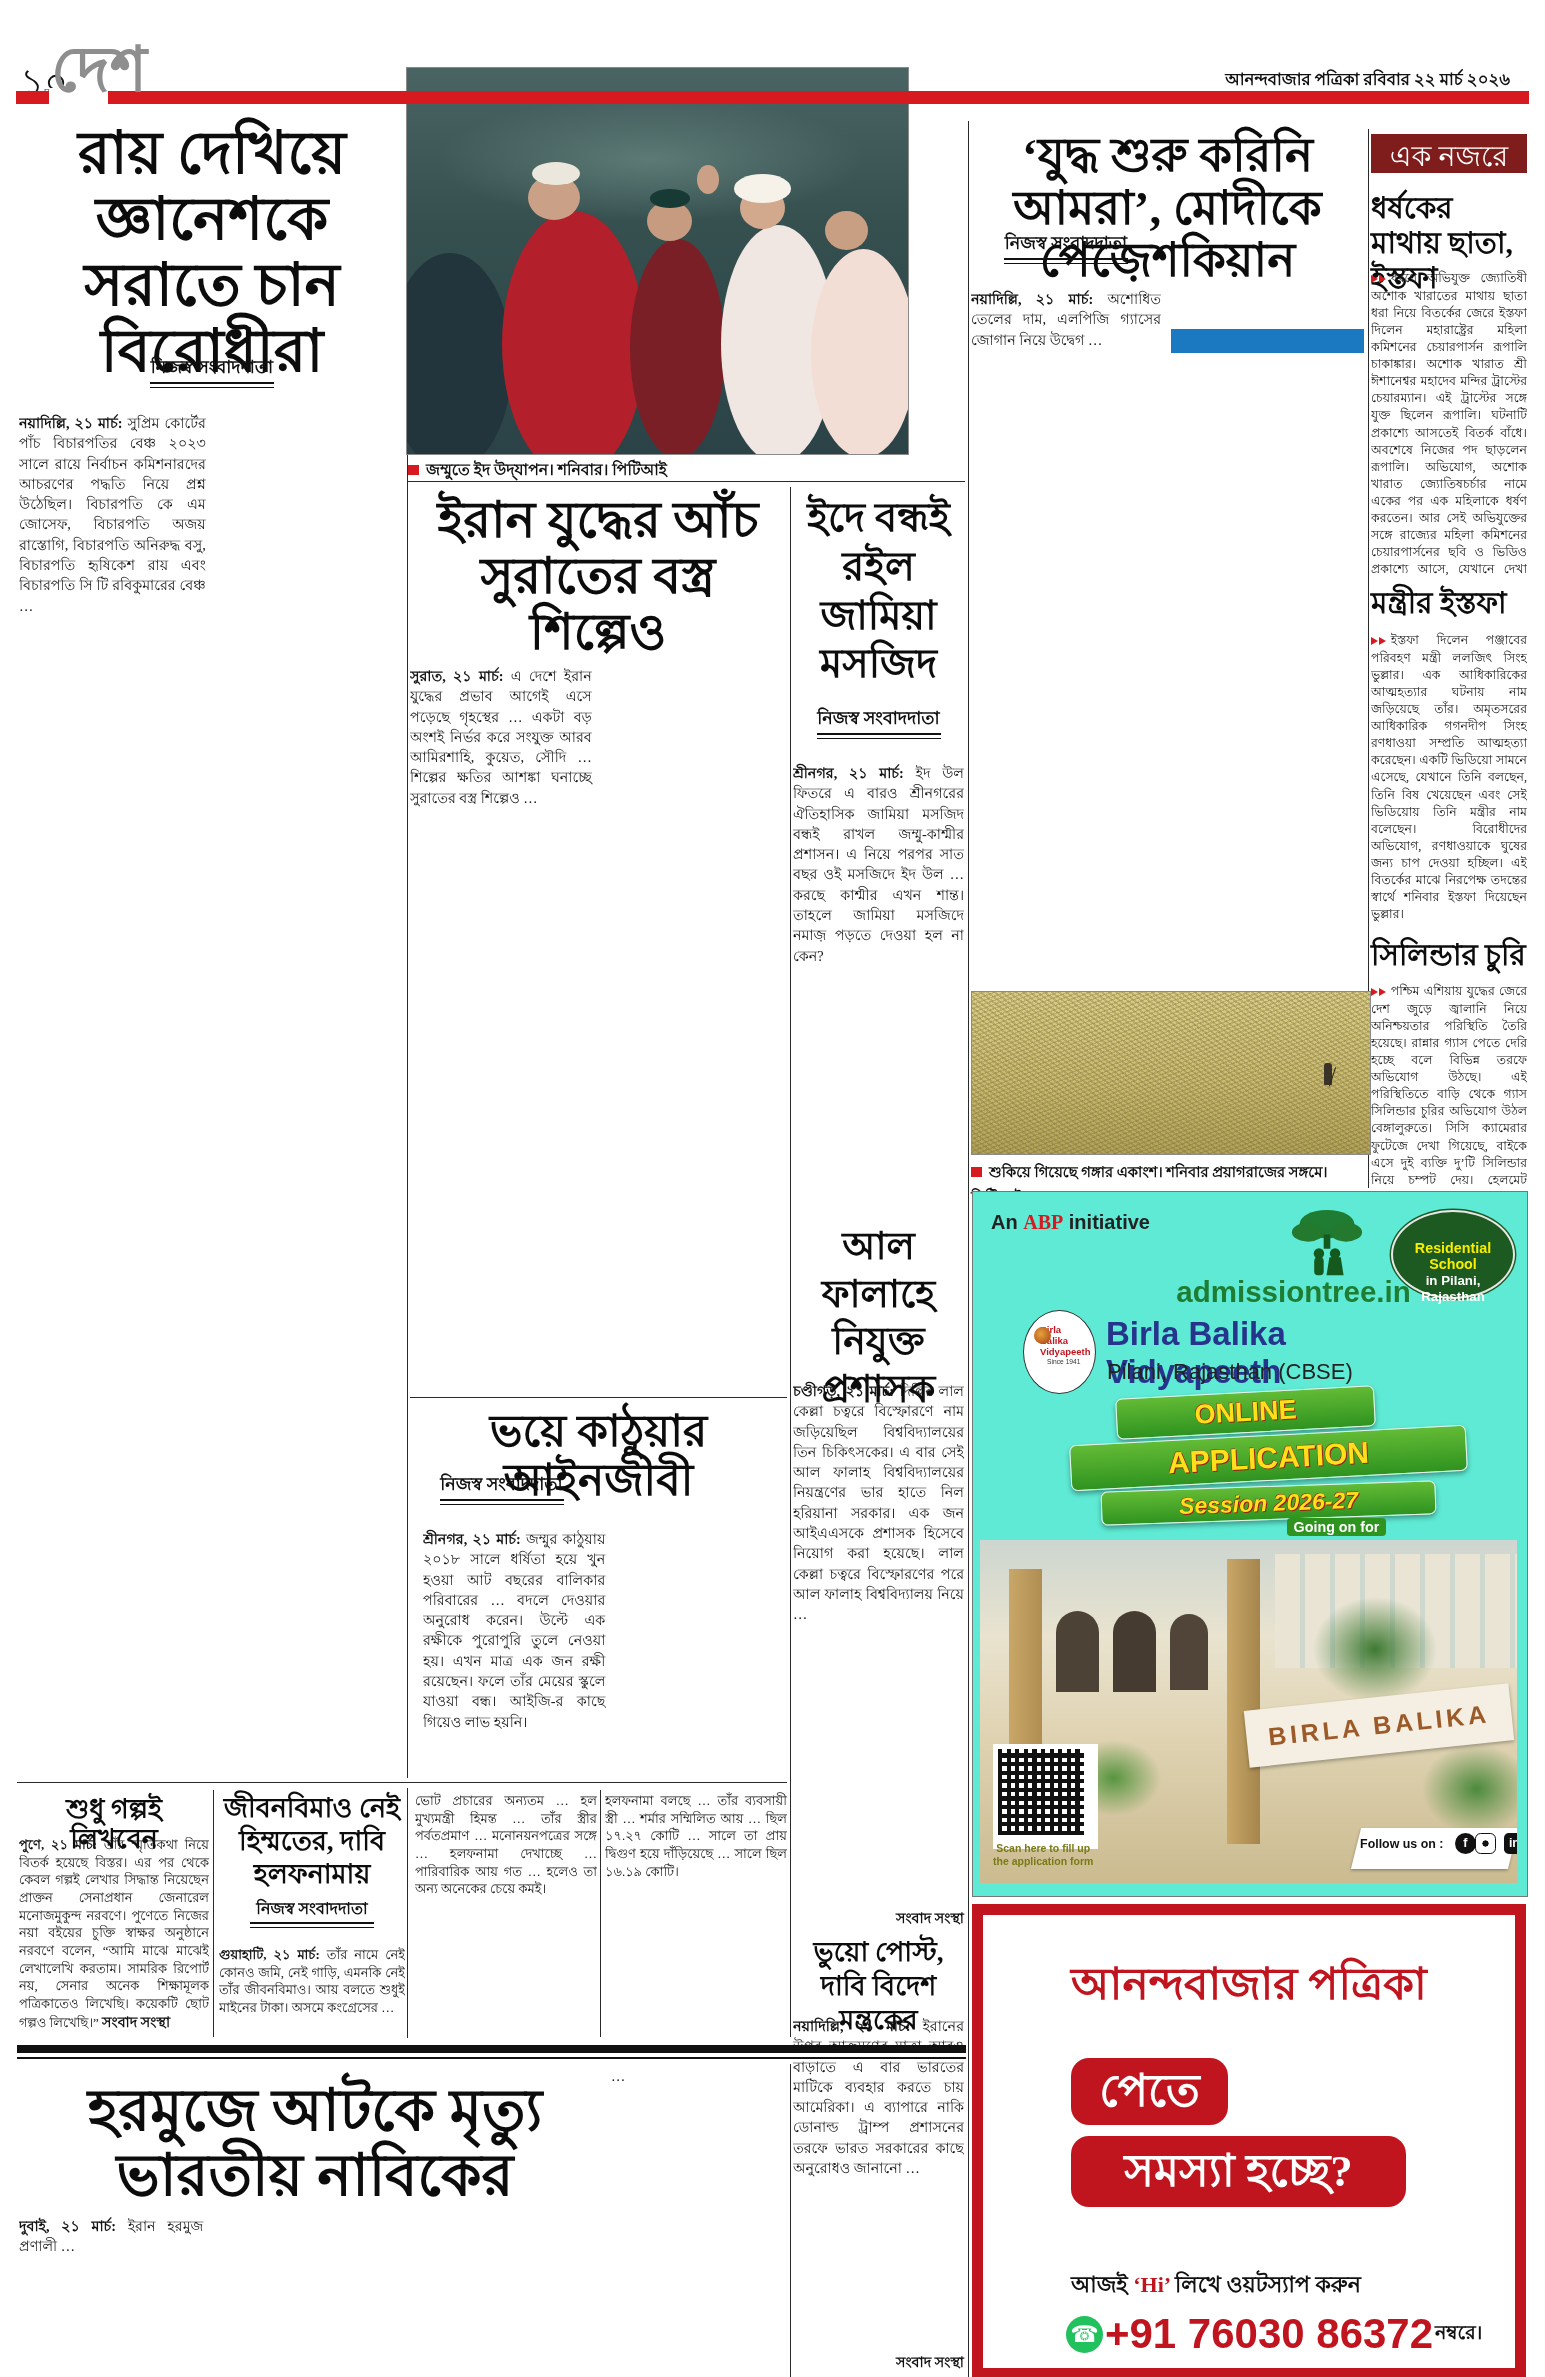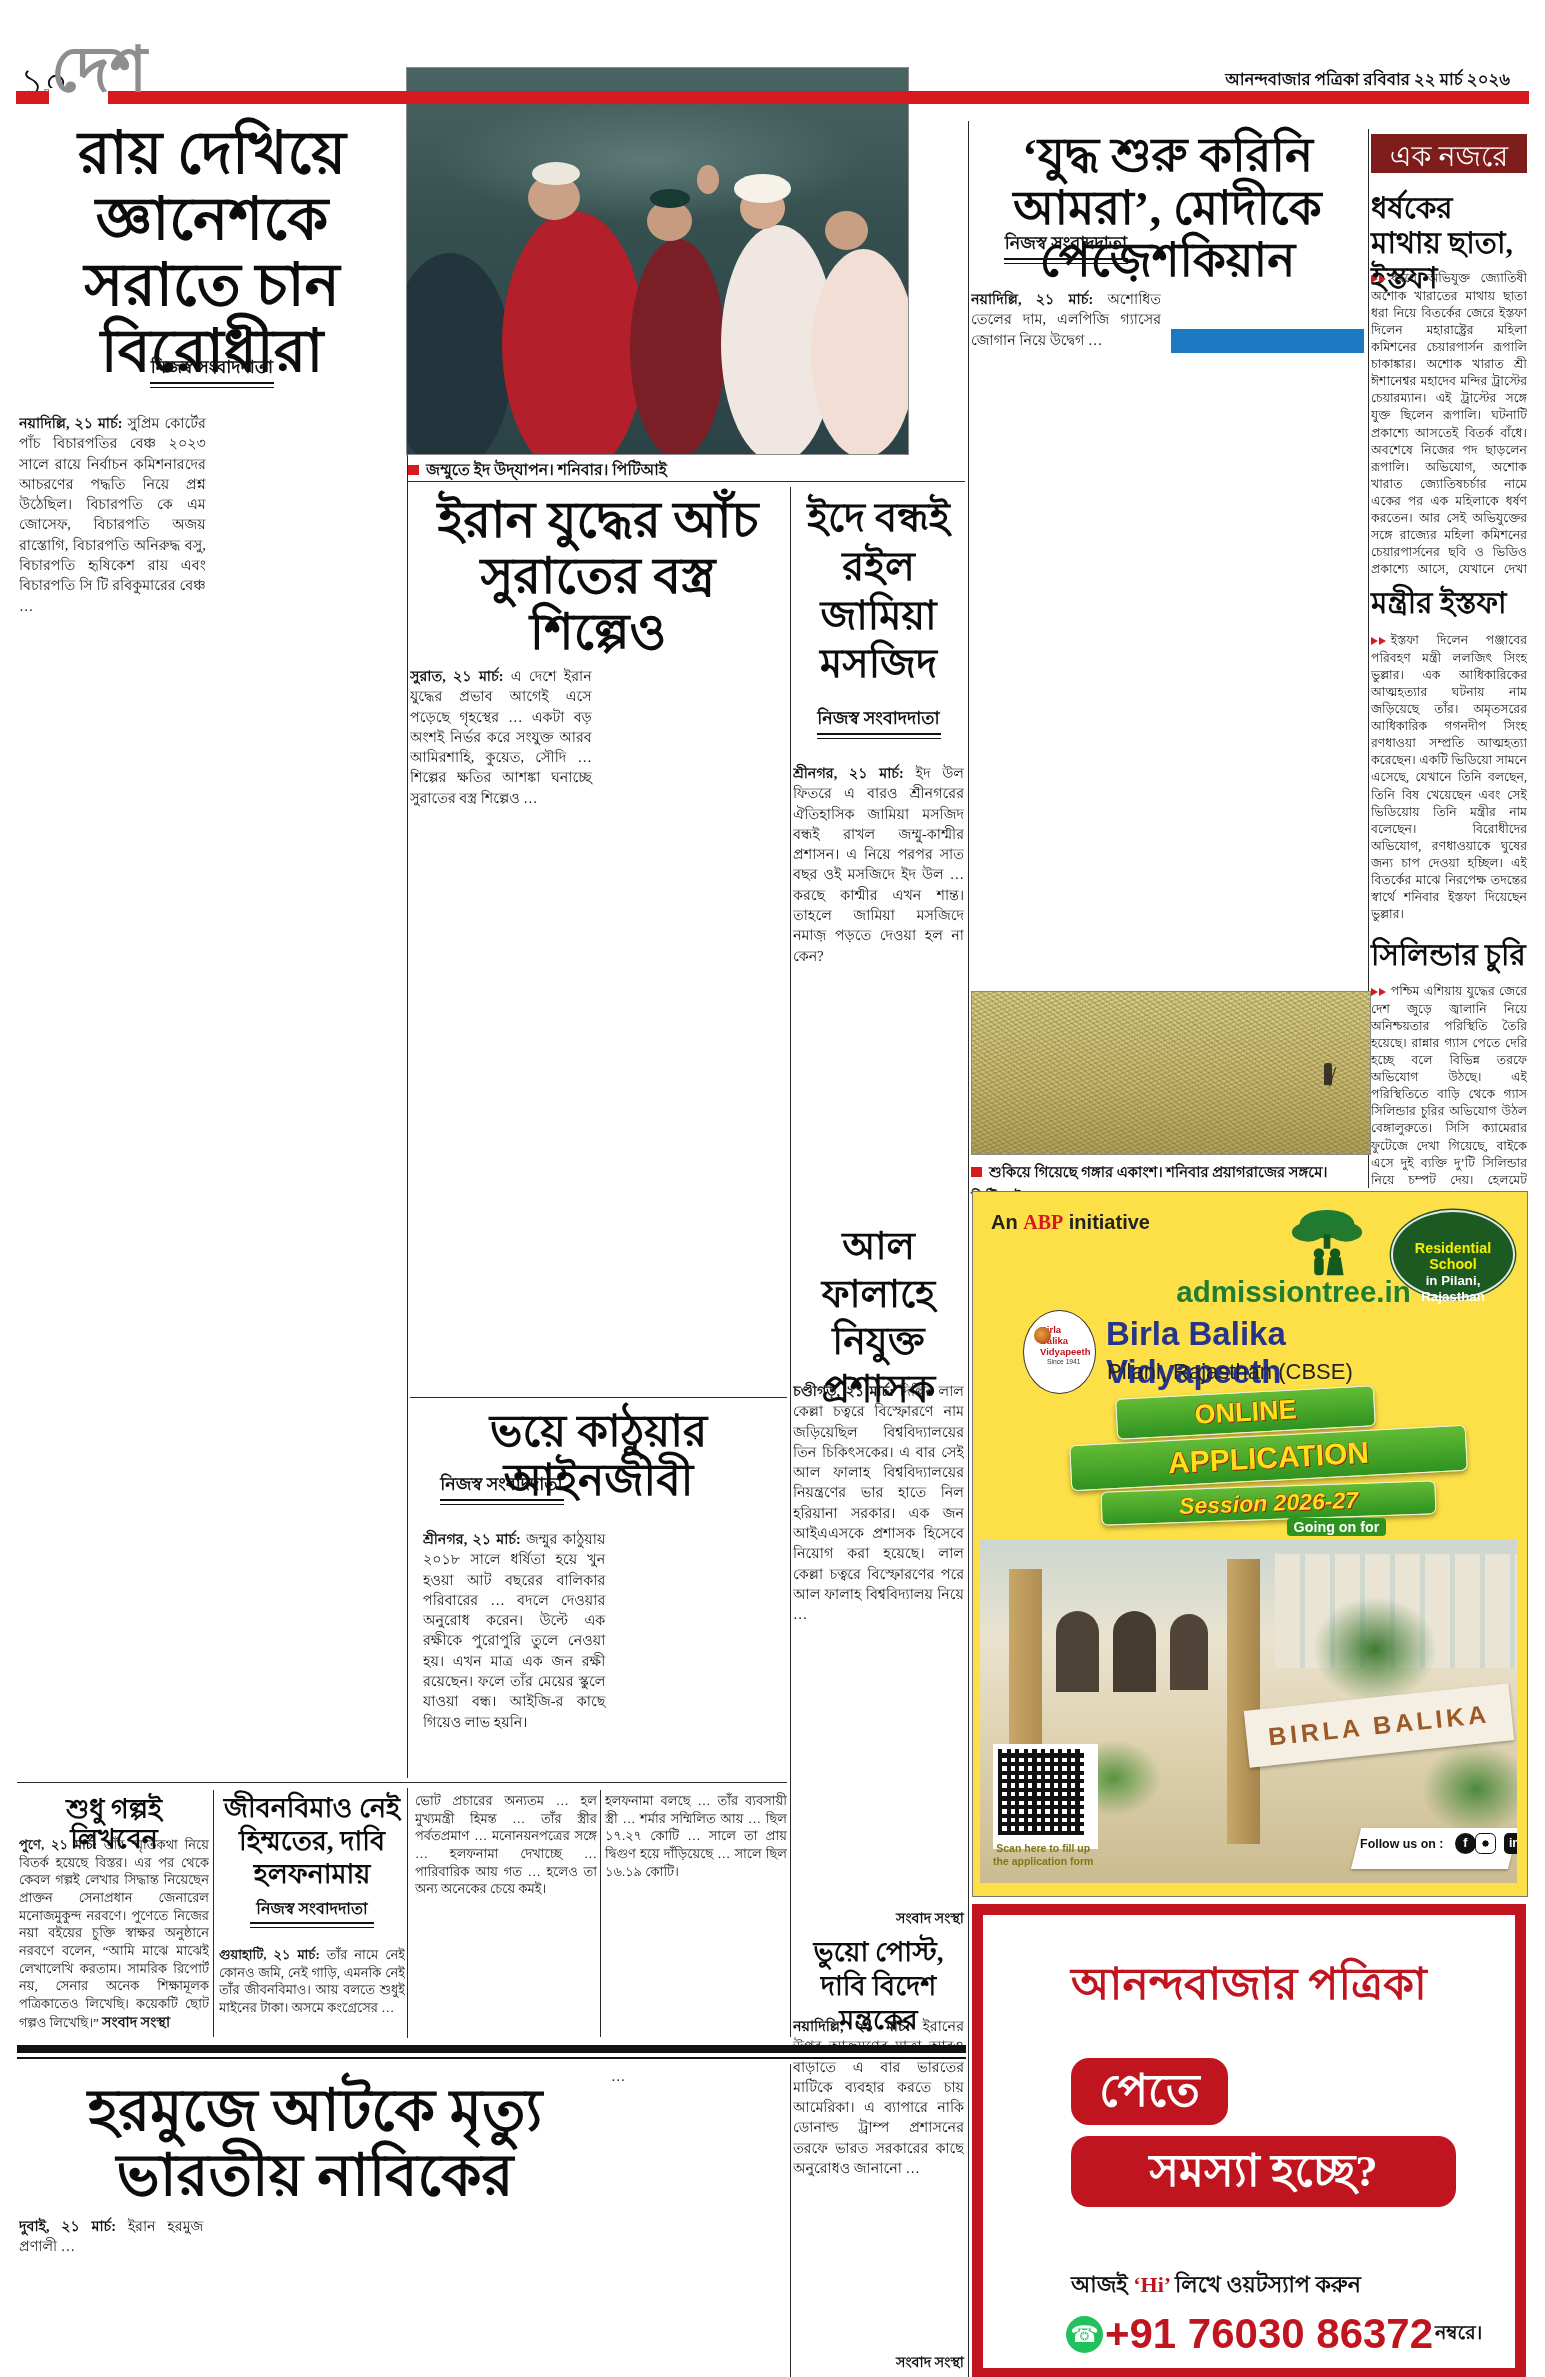--- a/index.html
+++ b/index.html
@@ -191,21 +191,21 @@
   <div class="abs body-text" style="left:415px;top:1792px;width:182px;height:243px;font-size:13px;line-height:1.36;">ভোট প্রচারের অন্যতম … হল মুখ্যমন্ত্রী হিমন্ত … তাঁর স্ত্রীর পর্বতপ্রমাণ … মনোনয়নপত্রের সঙ্গে … হলফনামা দেখাচ্ছে … পারিবারিক আয় গত … হলেও তা অন্য অনেকের চেয়ে কমই।</div>
   <div class="abs body-text" style="left:605px;top:1792px;width:182px;height:243px;font-size:13px;line-height:1.36;">হলফনামা বলছে … তাঁর ব্যবসায়ী স্ত্রী … শর্মার সম্মিলিত আয় … ছিল ১৭.২৭ কোটি … সালে তা প্রায় দ্বিগুণ হয়ে দাঁড়িয়েছে … সালে ছিল ১৬.১৯ কোটি।</div>
 
   <div class="abs hl" style="left:26px;top:2079px;width:578px;font-size:58px;">হরমুজে আটকে মৃত্যু ভারতীয় নাবিকের</div>
   <div class="abs body-text" style="left:611px;top:2066px;width:176px;height:314px;">…</div>
   <div class="abs body-text cols-3" style="left:19px;top:2216px;width:578px;height:165px;">
     <span class="dateline">দুবাই, ২১ মার্চ:</span>
     <span>ইরান হরমুজ প্রণালী …</span>
   </div>
 
-  <div class="abs" style="left:972px;top:1191px;width:554px;height:704px;border:1.4px solid #777;background:#fde047;">
+  <div class="abs" style="left:972px;top:1191px;width:554px;height:704px;border:1.4px solid #777;background:#5eead4;">
     <div class="abs sans" style="left:18px;top:19px;font-size:20px;font-weight:bold;color:#222;">
       <span>An</span>
       <span style="color:#d71920;font-family:'Liberation Serif',serif;">ABP</span>
       <span>initiative</span>
     </div>
 
     <svg class="abs" style="left:309px;top:14.3px;" width="90" height="76" viewBox="0 0 190 160">
       <ellipse cx="95" cy="38" rx="58" ry="30" fill="#1e7d32"></ellipse>
       <ellipse cx="55" cy="55" rx="34" ry="20" fill="#237a2f"></ellipse>
       <ellipse cx="135" cy="55" rx="34" ry="20" fill="#237a2f"></ellipse>
@@ -266,21 +266,21 @@
       <div class="abs sans" style="left:380px;top:297px;font-size:12.4px;font-weight:bold;color:#111;">Follow us on :</div>
       <span class="abs soc" style="left:471px;top:293px;">f</span>
       <span class="abs" style="left:495px;top:293px;width:21px;height:21px;border:1.9px solid #111;border-radius:5.7px;box-sizing:border-box;background:radial-gradient(circle at 50% 50%,#111 2.9px,rgba(0,0,0,0) 3.3px);"></span>
       <span class="abs soc" style="left:520px;top:293px;border-radius:4.8px;">in</span>
     </div>
   </div>
 
   <div class="abs" style="left:972px;top:1904px;width:554px;height:475px;border:11.4px solid #c0151f;background:#fff;box-sizing:border-box;">
     <div class="hl" style="margin-top:45px;font-size:44px;color:#c0151f;">আনন্দবাজার পত্রিকা</div>
     <div class="abs red-block" style="left:88px;top:143px;width:157px;height:67px;font-size:45px;line-height:67px;">পেতে</div>
-    <div class="abs red-block" style="left:88px;top:221px;width:385px;height:71px;font-size:45px;line-height:71px;">সমস্যা হচ্ছে?</div>
+    <div class="abs red-block" style="left:88px;top:221px;width:335px;height:71px;font-size:45px;line-height:71px;">সমস্যা হচ্ছে?</div>
     <div class="abs" style="left:88px;top:352px;font-size:22px;font-weight:bold;color:#111;">
       <span>আজই</span>
       <span style="color:#c0151f;font-family:'Liberation Serif',serif;">‘Hi’</span>
       <span>লিখে ওয়টস্যাপ করুন</span>
     </div>
     <div class="abs" style="left:83px;top:395px;width:447px;">
       <span style="display:inline-block;width:37px;height:37px;border-radius:50%;background:#21c15e;color:#fff;font-size:23px;text-align:center;line-height:37px;vertical-align:middle;">☎</span>
       <span class="sans" style="font-size:42px;font-weight:bold;color:#c0151f;vertical-align:middle;">+91 76030 86372</span>
       <span style="font-size:19px;font-weight:bold;vertical-align:middle;">নম্বরে।</span>
     </div>

